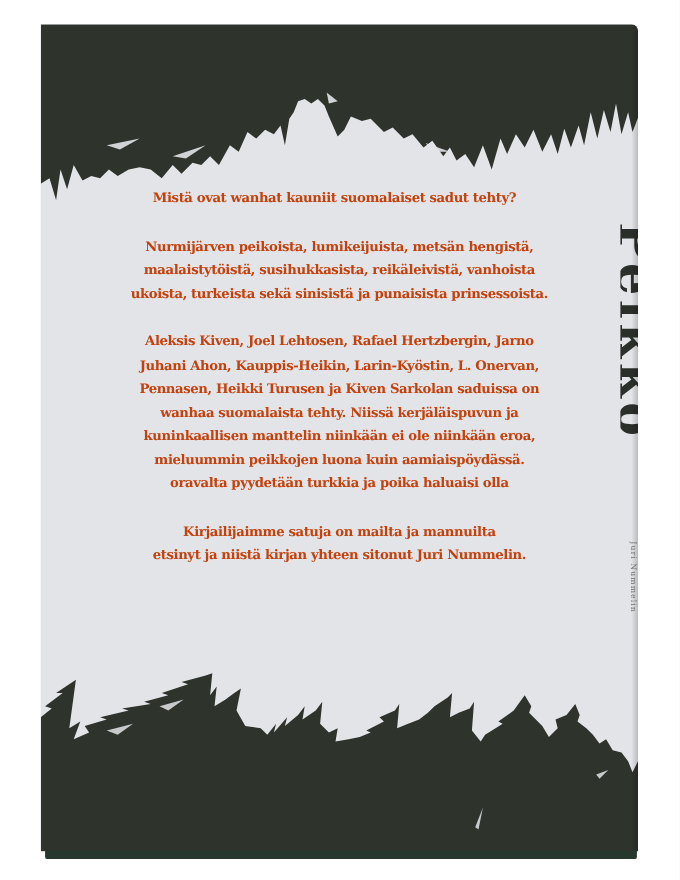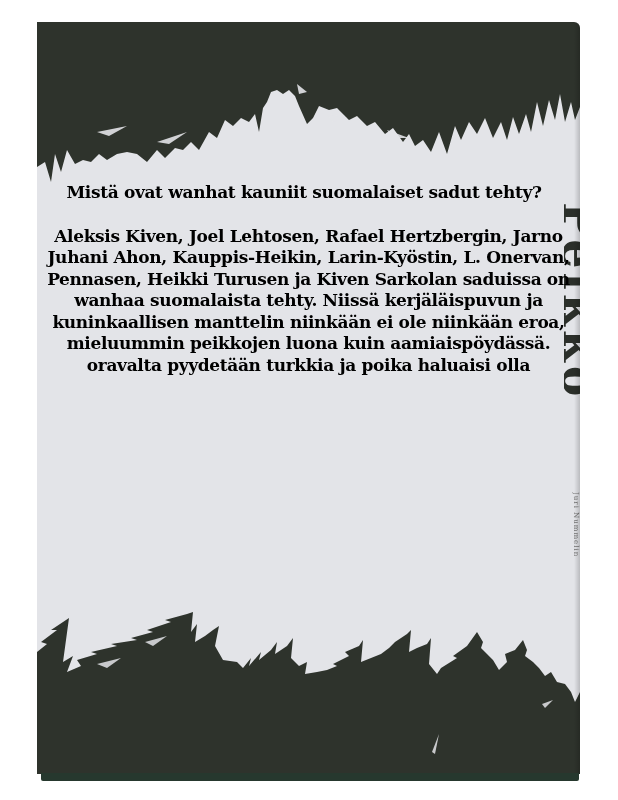--- a/index.html
+++ b/index.html
@@ -27,24 +27,24 @@
   .spine-title {
     position: absolute; right: -14px; top: 180px; height: 340px; width: 30px;
     writing-mode: vertical-rl; font-family: "DejaVu Serif", serif; font-weight: bold;
     font-size: 46px; color: #2b2f2a; letter-spacing: 4px; line-height: 30px; overflow: hidden;
   }
   .spine-sub {
     position: absolute; right: 0px; top: 470px; height: 140px; width: 8px;
     writing-mode: vertical-rl; font-size: 7px; color: #777; overflow: hidden; letter-spacing: 1px;
   }
   .text-block {
-    position: absolute; left: 0; width: 543px; top: 160px;
-    text-align: center; color: #000000;
+    position: absolute; left: 0; width: 543px; top: 148px;
+    text-align: center; color: #c2410c;
     font-family: "DejaVu Serif", serif; font-weight: bold;
-    font-size: 17px; line-height: 21.5px; letter-spacing: -0.35px;
+    font-size: 12px; line-height: 21.5px; letter-spacing: -0.35px;
   }
   .para { margin: 0 0 22px 0; }
   .para .line { display: block; white-space: nowrap; }
   .para-intro { margin-left: -9px; }
 </style>
 </head>
 <body>
 
 <div class="book">
 
@@ -69,27 +69,36 @@
   </svg>
 
   <div class="spine-title">Peikko</div>
   <div class="spine-sub">Juri Nummelin</div>
 
   <div class="text-block">
     <p class="para para-intro">
       <span class="line">Mistä ovat wanhat kauniit suomalaiset sadut tehty?</span>
     </p>
     <p class="para">
+      <span class="line">Nurmijärven peikoista, lumikeijuista, metsän hengistä,</span>
+      <span class="line">maalaistytöistä, susihukkasista, reikäleivistä, vanhoista</span>
+      <span class="line">ukoista, turkeista sekä sinisistä ja punaisista prinsessoista.</span>
+    </p>
+    <p class="para">
       <span class="line">Aleksis Kiven, Joel Lehtosen, Rafael Hertzbergin, Jarno</span>
       <span class="line">Juhani Ahon, Kauppis-Heikin, Larin-Kyöstin, L. Onervan,</span>
       <span class="line">Pennasen, Heikki Turusen ja Kiven Sarkolan saduissa on</span>
       <span class="line">wanhaa suomalaista tehty. Niissä kerjäläispuvun ja</span>
       <span class="line">kuninkaallisen manttelin niinkään ei ole niinkään eroa,</span>
       <span class="line">mieluummin peikkojen luona kuin aamiaispöydässä.</span>
       <span class="line">oravalta pyydetään turkkia ja poika haluaisi olla</span>
+    </p>
+    <p class="para">
+      <span class="line">Kirjailijaimme satuja on mailta ja mannuilta</span>
+      <span class="line">etsinyt ja niistä kirjan yhteen sitonut Juri Nummelin.</span>
     </p>
   </div>
 
   <svg class="forest-bottom" viewBox="0 0 543 172" preserveAspectRatio="none">
     <path fill="#2e332c" d="
       M0,172 L0,50 L10,42 L4,40 L20,28 L14,28 L32,16 L26,60 L36,54 L30,70 L44,64
       L40,58 L60,52 L54,50 L80,44 L74,42 L100,38 L94,36 L116,30 L110,28 L134,20
       L128,18 L150,12 L156,10 L154,30 L160,22 L158,40 L168,34 L176,28 L182,24
       L178,44 L186,58 L200,60 L206,66 L214,56 L212,64 L224,50 L222,58 L234,48
       L240,40 L238,52 L250,44 L256,36 L254,56 L262,64 L270,60 L268,72 L280,70

